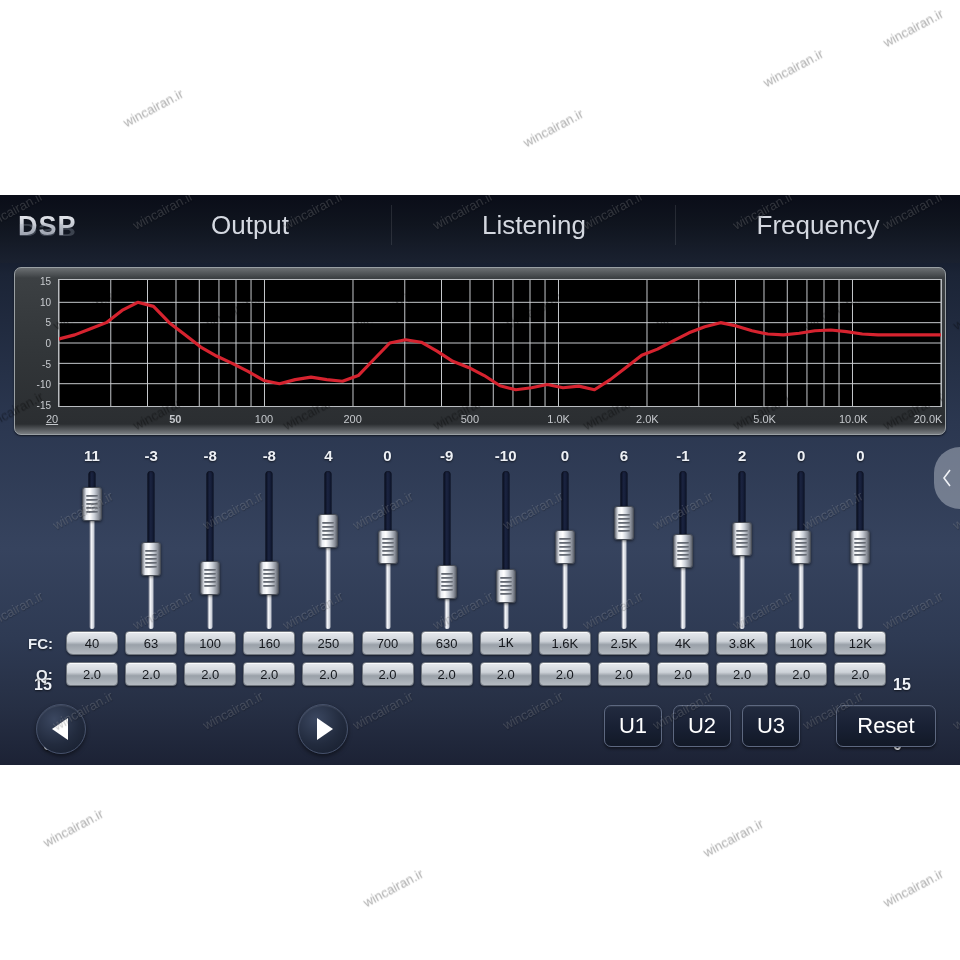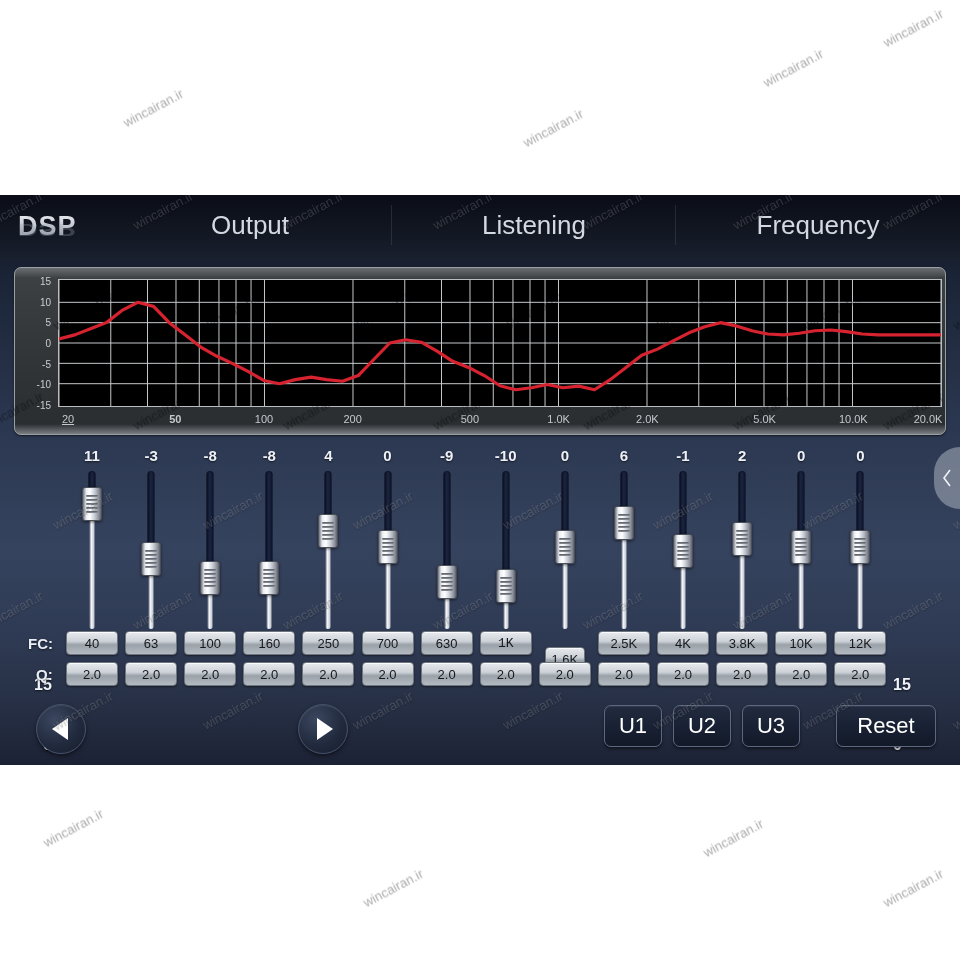--- a/index.html
+++ b/index.html
@@ -288,21 +288,21 @@
       <div id="yaxis">
           <div class="ylab" style="top: 8px;">15</div>
           <div class="ylab" style="top: 28.6667px;">10</div>
           <div class="ylab" style="top: 49.3333px;">5</div>
           <div class="ylab" style="top: 70px;">0</div>
           <div class="ylab" style="top: 90.6667px;">-5</div>
           <div class="ylab" style="top: 111.333px;">-10</div>
           <div class="ylab" style="top: 132px;">-15</div>
         </div>
       <div id="xaxis">
-          <div class="xlab" style="left: 48px; text-decoration: underline;">20</div>
+          <div class="xlab" style="left: 32px; text-decoration: underline;">20</div>
           <div class="xlab" style="left: 155.26px; font-weight: bold;">50</div>
           <div class="xlab" style="left: 243.963px;">100</div>
           <div class="xlab" style="left: 332.667px;">200</div>
           <div class="xlab" style="left: 449.926px;">500</div>
           <div class="xlab" style="left: 538.63px;">1.0K</div>
           <div class="xlab" style="left: 627.333px;">2.0K</div>
           <div class="xlab" style="left: 744.593px;">5.0K</div>
           <div class="xlab" style="left: 833.296px;">10.0K</div>
           <div class="xlab" style="left: 908px;">20.0K</div>
         </div>
@@ -484,29 +484,29 @@
     </div>
   <div class="scale-lbl" style="left:34px;  top:490px;">15</div>
   <div class="scale-lbl" style="left:43px;  top:550px;">0</div>
 
   <div class="scale-lbl" style="left:893px; top:490px;">15</div>
   <div class="scale-lbl" style="left:893px; top:550px;">0</div>
 
   <div class="rowlabel" style="left:28px; top:448px;">FC:</div>
   <div class="rowlabel" style="left:36px; top:479px;">Q:</div>
   <div id="fcrow">
-      <div class="cell" style="left: 92px; top: 448px; width: 52px;">40</div>
+      <div class="cell" style="left: 92px; top: 448px; width: 52px; border-radius: 7px;">40</div>
       <div class="cell" style="left: 151.1px; top: 448px; width: 52px;">63</div>
       <div class="cell" style="left: 210.2px; top: 448px; width: 52px;">100</div>
       <div class="cell" style="left: 269.3px; top: 448px; width: 52px;">160</div>
       <div class="cell" style="left: 328.4px; top: 448px; width: 52px;">250</div>
       <div class="cell" style="left: 387.5px; top: 448px; width: 52px;">700</div>
       <div class="cell" style="left: 446.6px; top: 448px; width: 52px;">630</div>
       <div class="cell" style="left: 505.7px; top: 448px; width: 52px; font-family: Liberation Mono, monospace;">1K</div>
-      <div class="cell" style="left: 564.8px; top: 464px; width: 40px;">1.6K</div>
+      <div class="cell" style="left: 564.8px; top: 448px; width: 52px;">1.6K</div>
       <div class="cell" style="left: 623.9px; top: 448px; width: 52px;">2.5K</div>
       <div class="cell" style="left: 683px; top: 448px; width: 52px;">4K</div>
       <div class="cell" style="left: 742.1px; top: 448px; width: 52px;">3.8K</div>
       <div class="cell" style="left: 801.2px; top: 448px; width: 52px;">10K</div>
       <div class="cell" style="left: 860.3px; top: 448px; width: 52px;">12K</div>
     </div>
   <div id="qrow">
       <div class="cell" style="left: 92px; top: 479px; width: 52px;">2.0</div>
       <div class="cell" style="left: 151.1px; top: 479px; width: 52px;">2.0</div>
       <div class="cell" style="left: 210.2px; top: 479px; width: 52px;">2.0</div>

